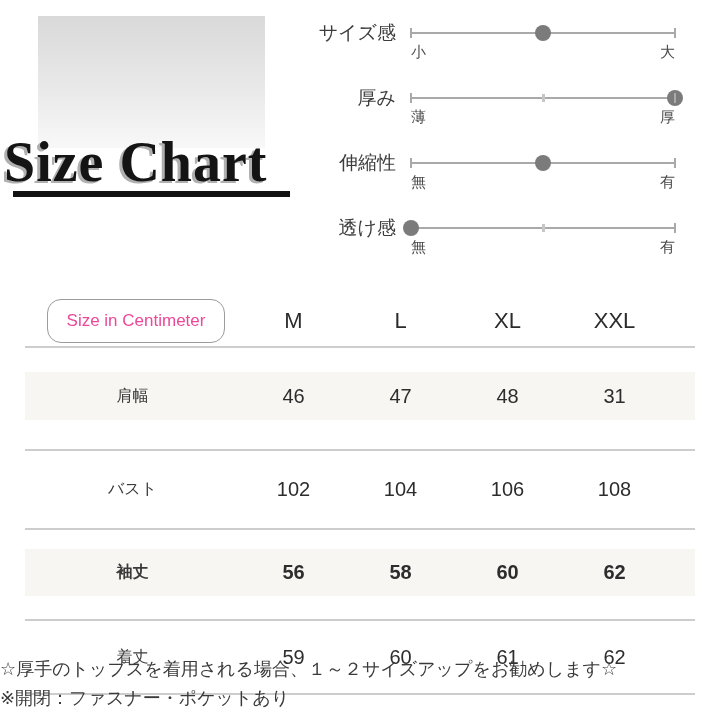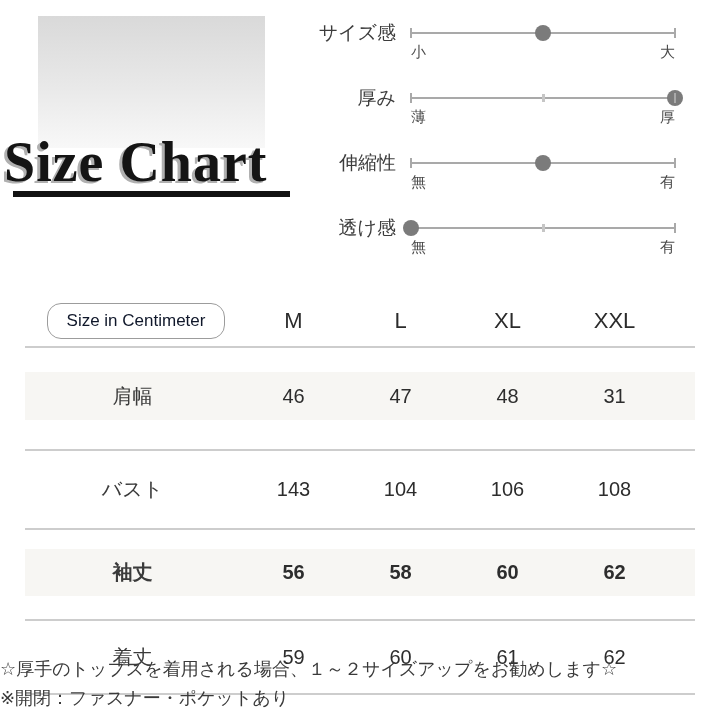--- a/index.html
+++ b/index.html
@@ -32,30 +32,30 @@
            background:#c6c6c6; }
   .s-dot { position:absolute; top:-7px; width:16px; height:16px; border-radius:50%;
            background:var(--dot,#7b7b7b); }
   .s-ends { position:absolute; left:103px; top:22px; width:264px; display:flex;
             justify-content:space-between; font-size:15px; color:#4a4a4a; line-height:20px; }
 
   
   .size-table { position:absolute; left:25px; top:296px; width:670px; }
   .t-grid { display:grid; grid-template-columns:215px 107px 107px 107px 107px; }
   .t-header { height:50px; align-items:center; }
-  .badge { grid-column:1; margin-left:22px; width:178px; height:36px;
+  .badge { grid-column:1; margin-left:22px; width:178px; height:44px;
            border:1px solid #9c9c9c; border-radius:14px; display:flex; align-items:center;
-           justify-content:center; font-size:17px; color:#0f172a; background:#fff; }
+           justify-content:center; font-size:17px; color:#ec4899; background:#fff; }
   .col-h { text-align:center; font-size:22px; color:#2b2b2b; }
   .divider { height:2px; background:var(--line,#cdcdcd); }
   .t-row { position:relative; }
   .t-row .band { display:grid; grid-template-columns:215px 107px 107px 107px 107px;
                  align-items:center; }
   .t-row.shaded .band { background:var(--rowbg,#f7f6f3); }
-  .row-label { text-align:center; font-size:20px; color:#3a3a3a; }
+  .row-label { text-align:center; font-size:16px; color:#3a3a3a; }
   .cell { text-align:center; font-size:20px; color:#2d2d2d; }
   .r-shoulder { height:77px; } .r-shoulder .band { margin-top:24px; height:48px; }
   .r-bust { height:77px; } .r-bust .band { height:77px; }
   .r-sleeve { height:70px; } .r-sleeve .band { margin-top:19px; height:47px;font-weight:bold; }
   .r-length { height:72px; } .r-length .band { height:72px; }
 
   
   .notes { position:absolute; left:0; top:648px; width:720px; text-align:left; }
   .note1 { font-size:18px; color:#3a3a3a; line-height:30px; margin-top:6px; }
   .note2 { font-size:18px; color:#3a3a3a; line-height:28px; }
@@ -141,21 +141,21 @@
         <div class="cell">48</div>
         <div class="cell">31</div>
       </div>
     </div>
 
     <div class="divider"></div>
 
     <div class="t-row r-bust">
       <div class="band">
         <div class="row-label">バスト</div>
-        <div class="cell">143</div>
+        <div class="cell">102</div>
         <div class="cell">104</div>
         <div class="cell">106</div>
         <div class="cell">108</div>
       </div>
     </div>
 
     <div class="divider"></div>
 
     <div class="t-row shaded r-sleeve">
       <div class="band">

